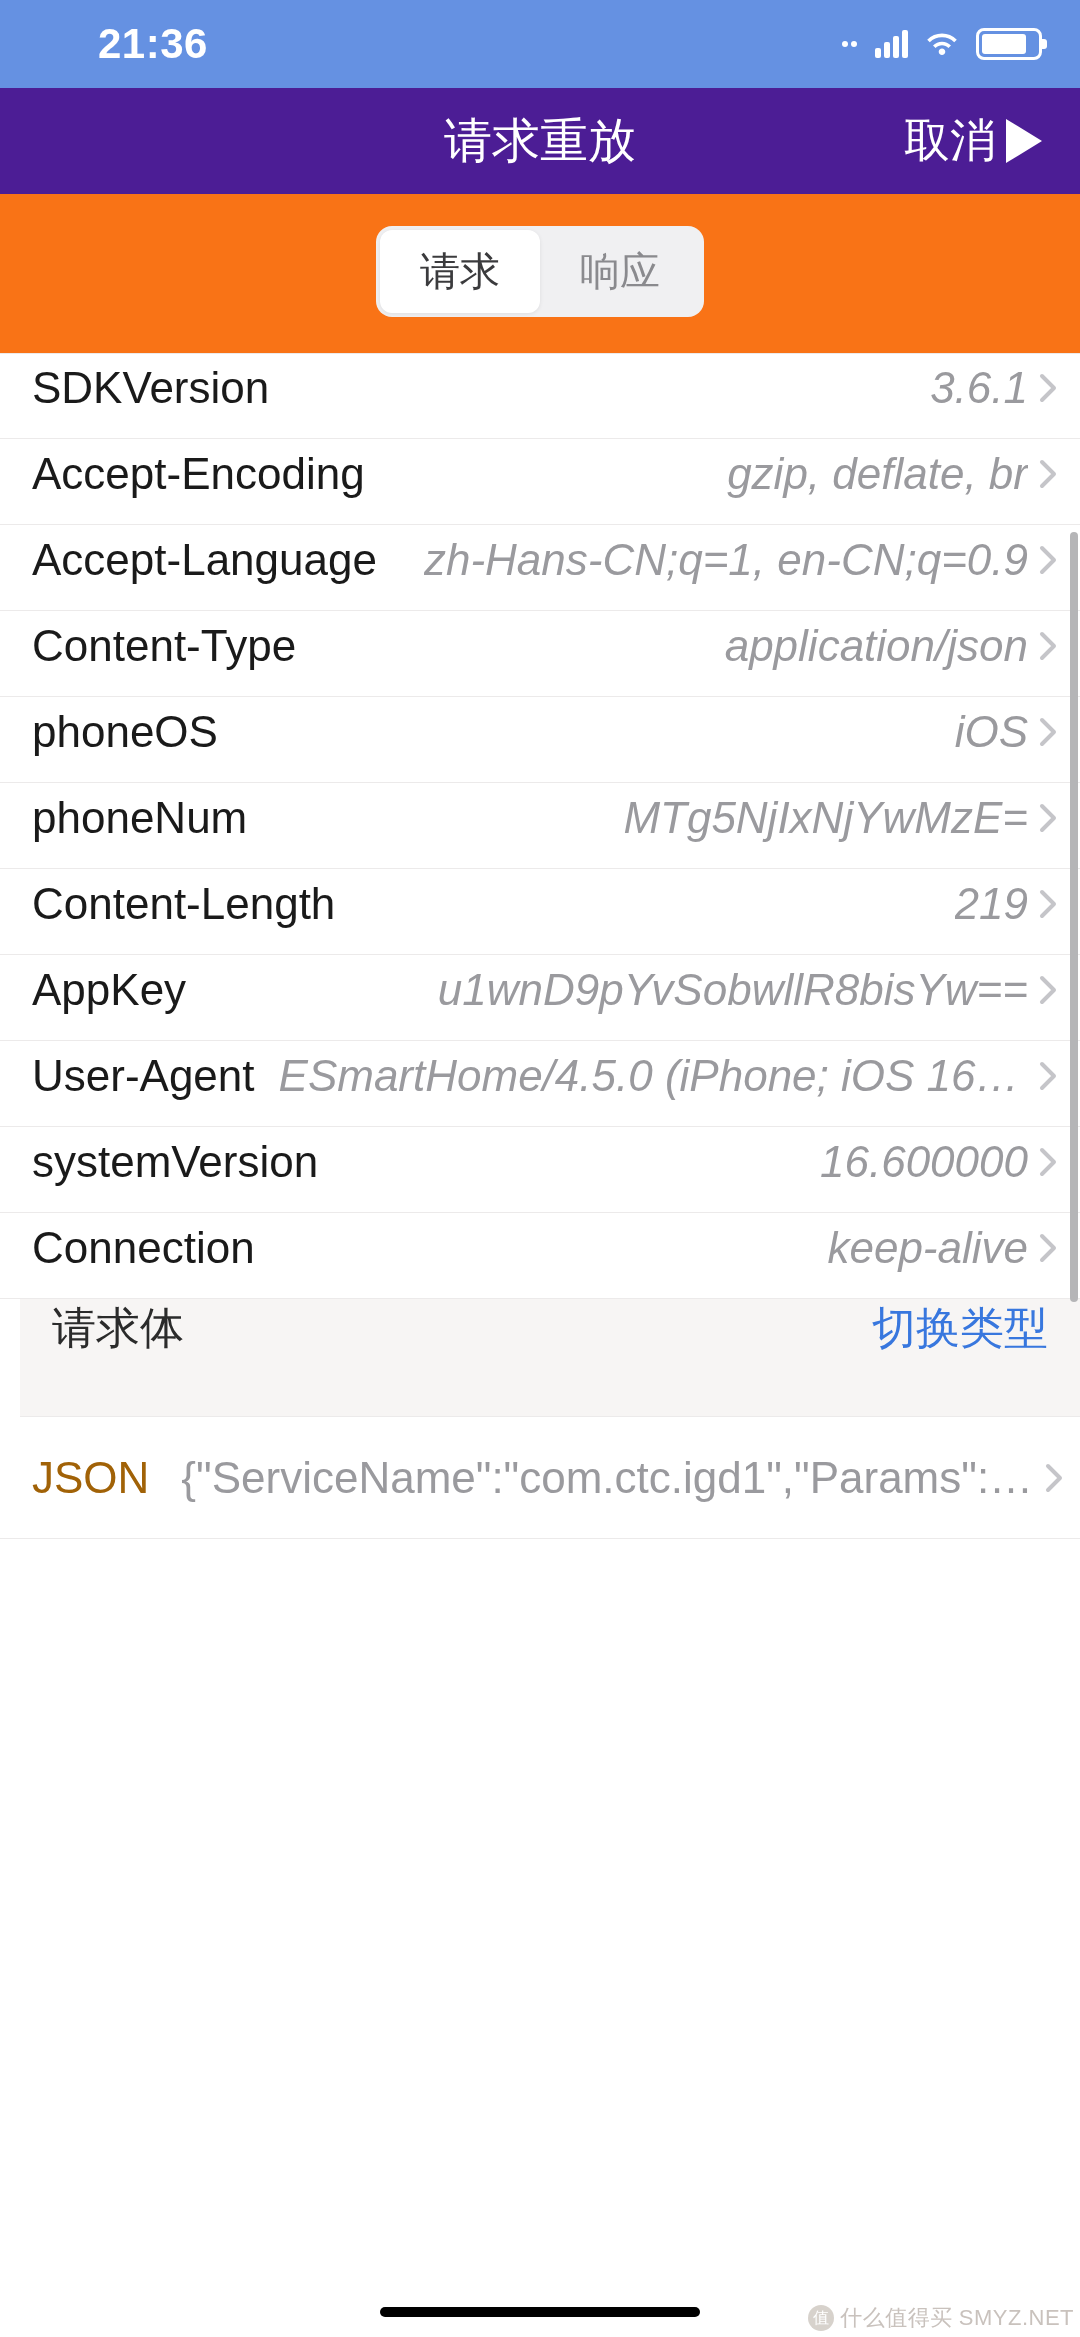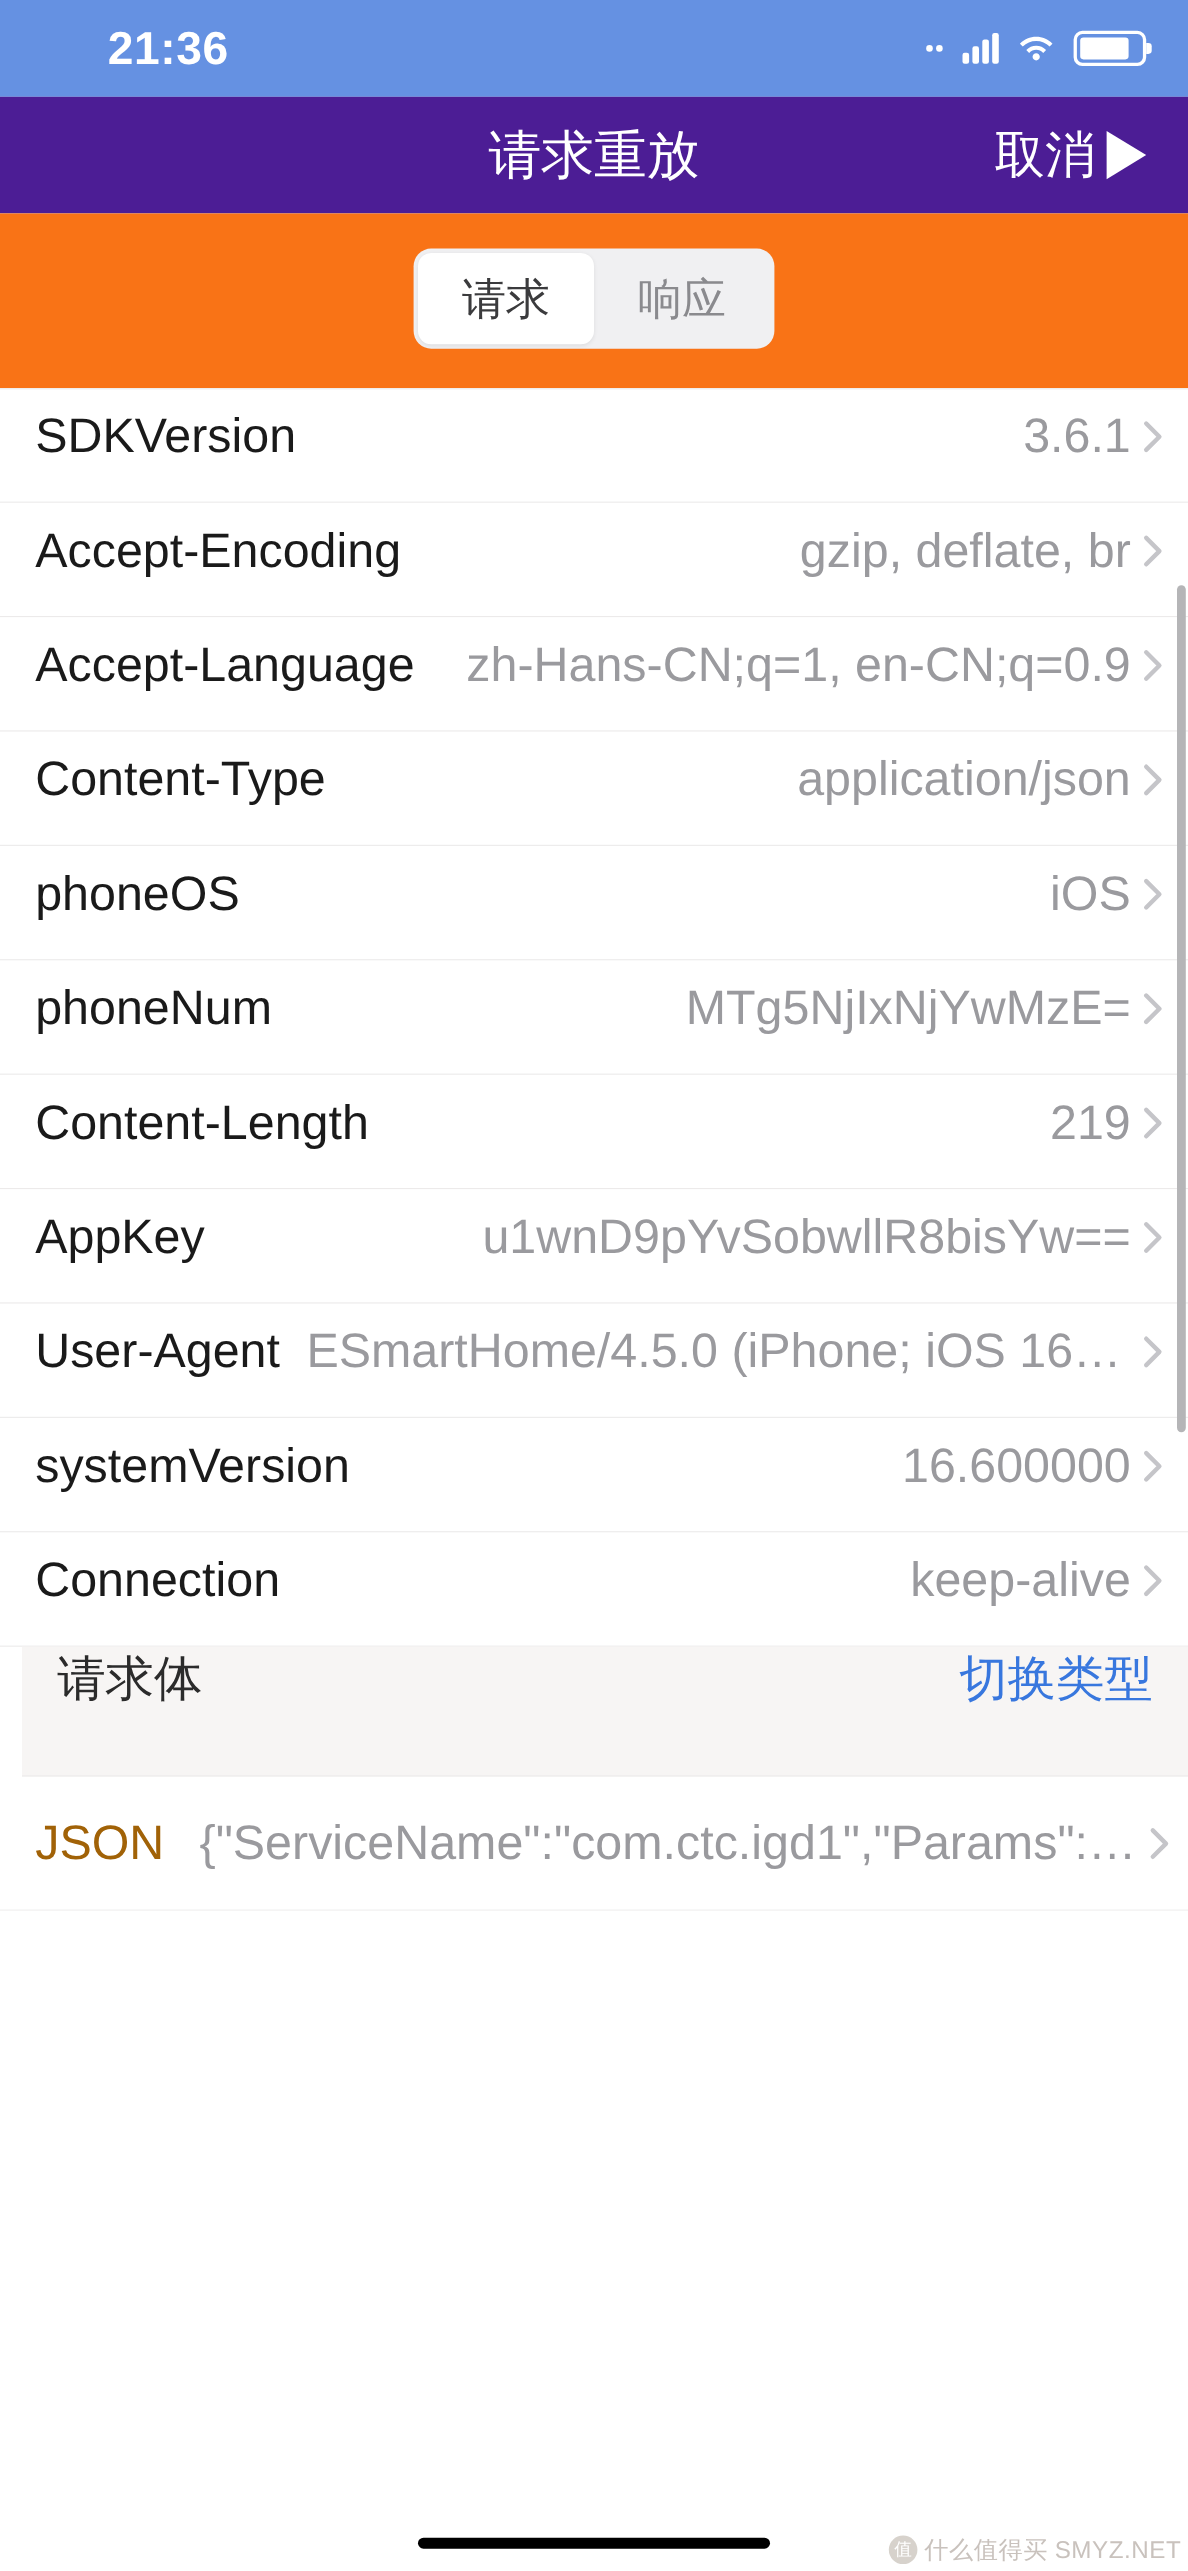--- a/index.html
+++ b/index.html
@@ -130,21 +130,21 @@
     color: #3b3b3d;
     box-shadow: 0 1px 4px rgba(0,0,0,0.08);
   }
   .list {
     background: #ffffff;
   }
   .row {
     display: flex;
     align-items: center;
     justify-content: space-between;
-    height: 104px;
+    height: 86px;
     padding: 0 0 16px 32px;
     border-bottom: 1px solid #eceaea;
   }
   .row:first-child {
     border-top: 1px solid #eceaea;
   }
   .row-key {
     font-size: 44px;
     font-weight: 300;
     color: #1a1a1a;
@@ -152,20 +152,21 @@
     flex-shrink: 0;
     padding-right: 24px;
   }
   .row-right {
     display: flex;
     align-items: center;
     min-width: 0;
     flex: 1;
     justify-content: flex-end;
     padding-right: 12px;
+    font-style: italic;
   }
   .row-value {
     font-size: 44px;
     font-weight: 300;
     color: #9a9a9e;
     white-space: nowrap;
     overflow: hidden;
     text-overflow: ellipsis;
     text-align: right;
     min-width: 0;

